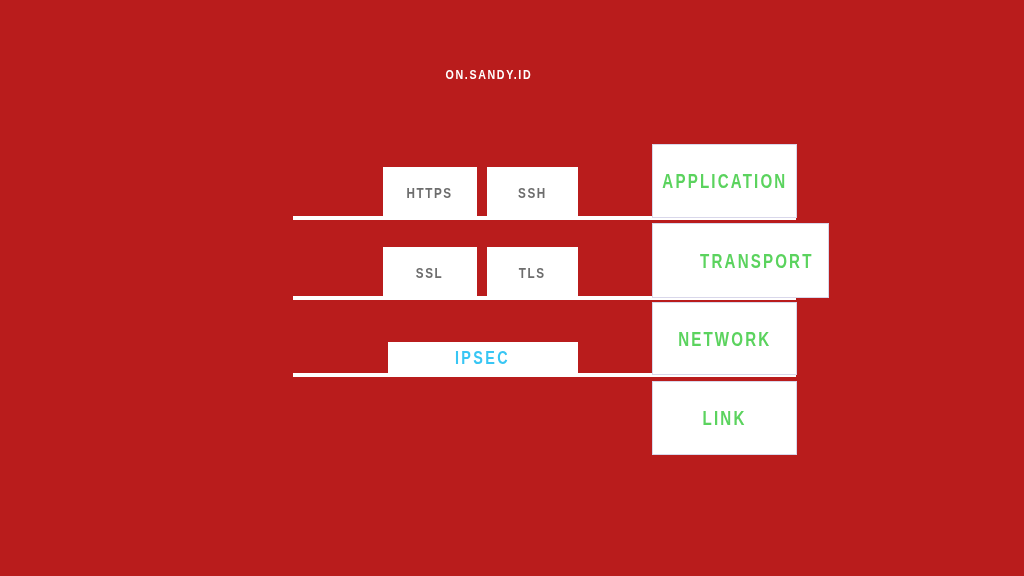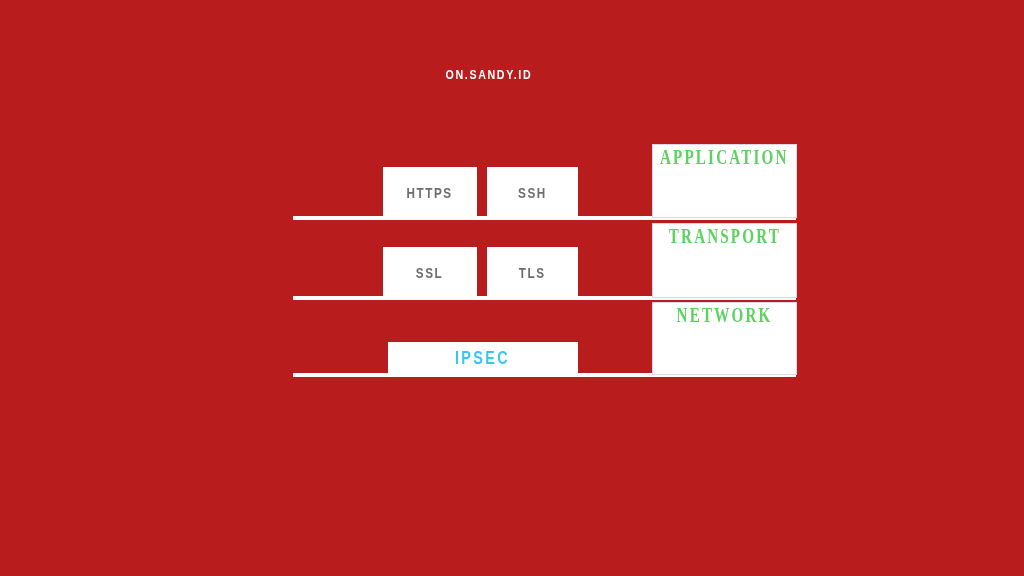--- a/index.html
+++ b/index.html
@@ -79,26 +79,25 @@
   }
 
   
   .lbox {
     position: absolute;
     left: 653px;
     width: 143px;
     background: #ffffff;
     box-shadow: 0 0 0 1px #d9d7ea;
     display: flex;
-    align-items: flex-start;
+    align-items: center;
     justify-content: center;
-    font-family: Liberation Serif, serif;
   }
   .lbox-application { top: 145px; height: 72px; }
-  .lbox-transport   { top: 224px; height: 73px; }
+  .lbox-transport   { top: 224px; height: 73px; padding-left: 32px; }
   .lbox-network     { top: 303px; height: 71px; }
   .lbox-link        { top: 382px; height: 72px; }
   .lbox-physical    { top: 458px; height: 73px; }
   .ltext {
     color: #5bd35e;
     font-size: 21px;
     font-weight: bold;
     letter-spacing: 3px;
     transform: scaleX(0.72);
   }
@@ -136,14 +135,17 @@
 
   <div class="lbox lbox-application">
     <span class="cond ltext">APPLICATION</span>
   </div>
   <div class="lbox lbox-transport">
     <span class="cond ltext">TRANSPORT</span>
   </div>
   <div class="lbox lbox-network">
     <span class="cond ltext">NETWORK</span>
   </div>
+  <div class="lbox lbox-link">
+    <span class="cond ltext">LINK</span>
+  </div>
 
 </div>
 
 </body></html>

